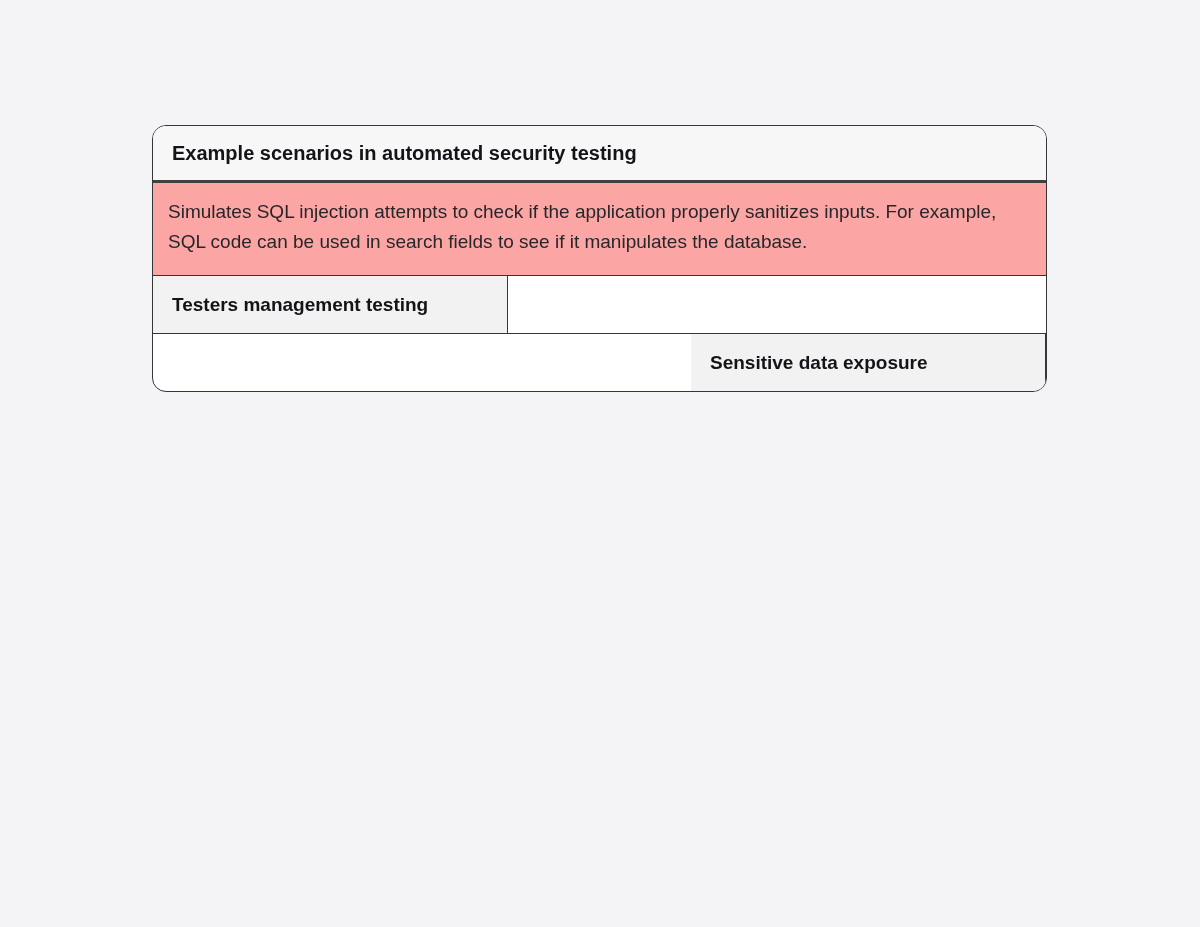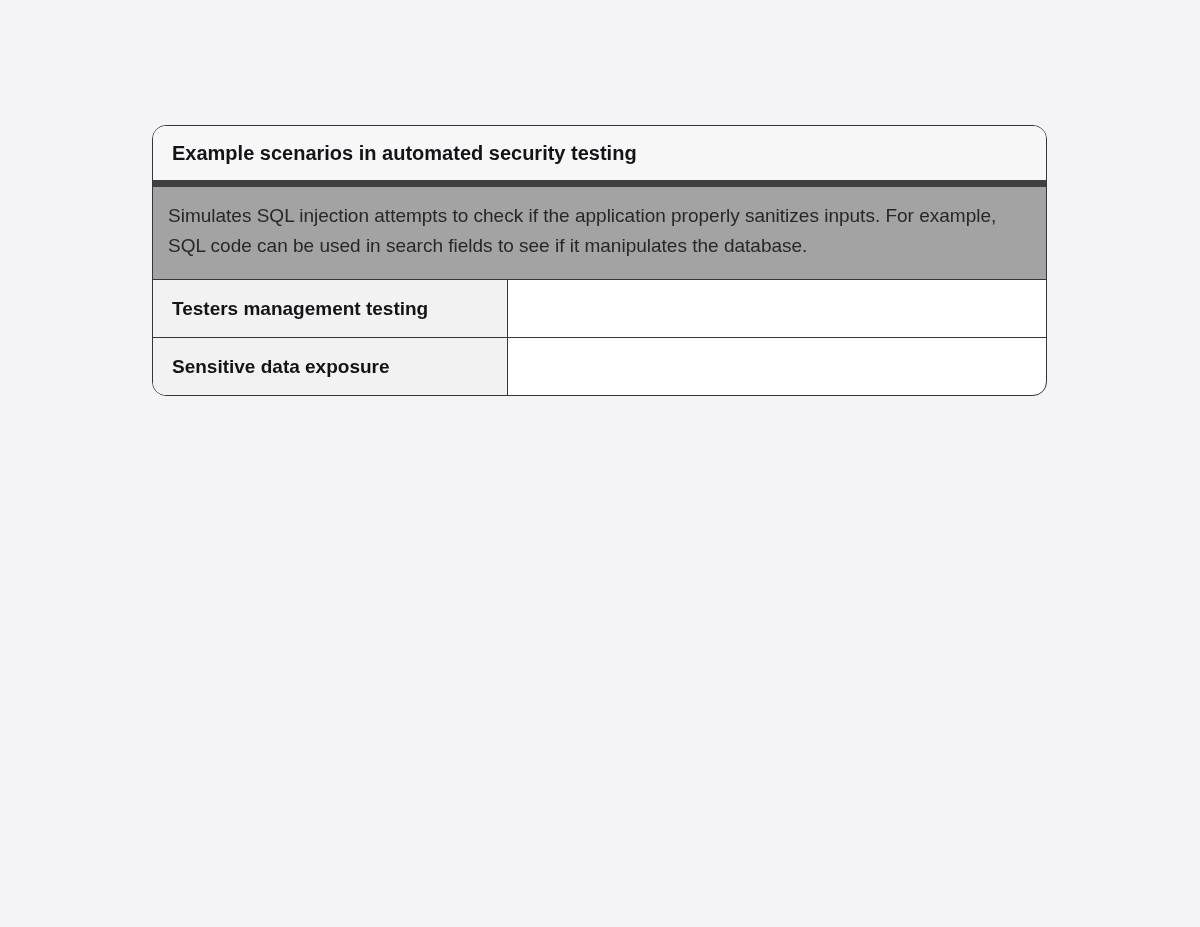--- a/index.html
+++ b/index.html
@@ -20,50 +20,51 @@
     top: 125px;
     width: 895px;
     box-sizing: border-box;
     border: 1px solid #35353a;
     border-radius: 14px;
     overflow: hidden;
     background: #ffffff;
   }
   .table-header {
     background: #f7f7f8;
-    border-bottom: 7px solid #404040;
+    border-bottom: 3px solid #404040;
     padding: 13px 20px 13px 19px;
     font-size: 20px;
     line-height: 28px;
     font-weight: bold;
     color: #141418;
   }
   .table-row {
     display: flex;
     border-bottom: 1px solid #35353a;
   }
   .table-row:last-child {
     border-bottom: none;
+    justify-content: flex-end;
   }
   .cell-label {
     width: 355px;
     box-sizing: border-box;
     flex: 0 0 355px;
     background: #f2f2f3;
     border-right: 1px solid #35353a;
     padding: 14px 20px 14px 19px;
     font-size: 19px;
     line-height: 29px;
     font-weight: bold;
     color: #141418;
   }
   .cell-desc {
     flex: 1;
     box-sizing: border-box;
-    background: #a3a3a3;
+    background: #fca5a5;
     padding: 14px 24px 18px 15px;
     font-size: 19px;
     line-height: 30px;
     font-weight: normal;
     color: #27272a;
   }
 </style>
 </head>
 <body>
 

